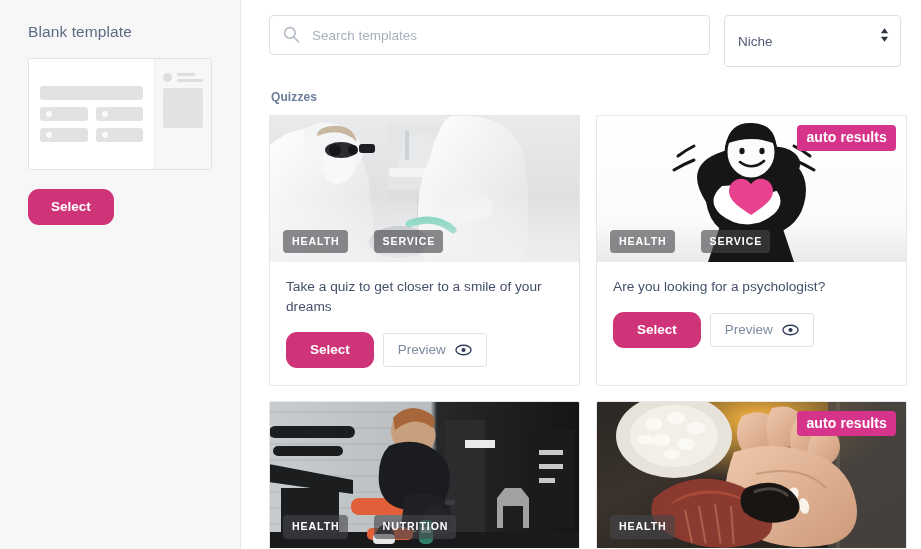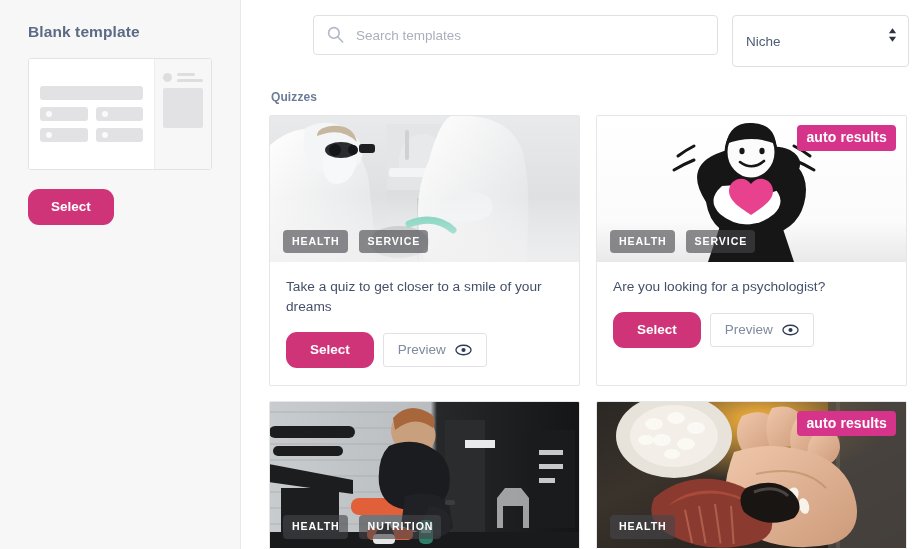--- a/index.html
+++ b/index.html
@@ -24,21 +24,21 @@
   .sidebar {
     width: 241px;
     min-width: 241px;
     height: 549px;
     background: #f7f7f8;
     border-right: 1px solid #e8e8ea;
     padding: 18px 28px 0 28px;
   }
   .sidebar-title {
     font-size: 15.5px;
-    font-weight: bold;
+    font-weight: normal;
     color: #5b6b84;
     letter-spacing: 0.1px;
     margin: 4px 0 16px 0;
     line-height: 20px;
   }
   .blank-thumb {
     width: 184px;
     height: 112px;
     background: #ffffff;
     border: 1px solid #e3e3e6;
@@ -123,21 +123,20 @@
   .toolbar {
     display: flex;
     gap: 14px;
     align-items: flex-start;
     padding-right: 12px;
   }
   .search-wrap {
     position: relative;
     flex: 1 1 auto;
     max-width: 441px;
-    margin-left: 44px;
   }
   .search-input {
     width: 100%;
     height: 40px;
     border: 1px solid #e0e0e3;
     border-radius: 4px;
     padding: 0 12px 0 42px;
     font-size: 13.5px;
     font-family: "Liberation Sans", sans-serif;
     color: #53617a;
@@ -230,21 +229,21 @@
     cursor: pointer;
     line-height: 1;
   }
   .eye-icon { width: 17px; height: 12px; display: block; }
 
   .tags {
     position: absolute;
     left: 13px;
     bottom: 9px;
     display: flex;
-    gap: 11px;
+    gap: 26px;
   }
   .tag {
     background: rgba(70,70,74,0.62);
     color: #ffffff;
     font-size: 10.6px;
     font-weight: bold;
     letter-spacing: 0.9px;
     padding: 5px 8px 5px 9px;
     border-radius: 4px;
     text-transform: uppercase;

